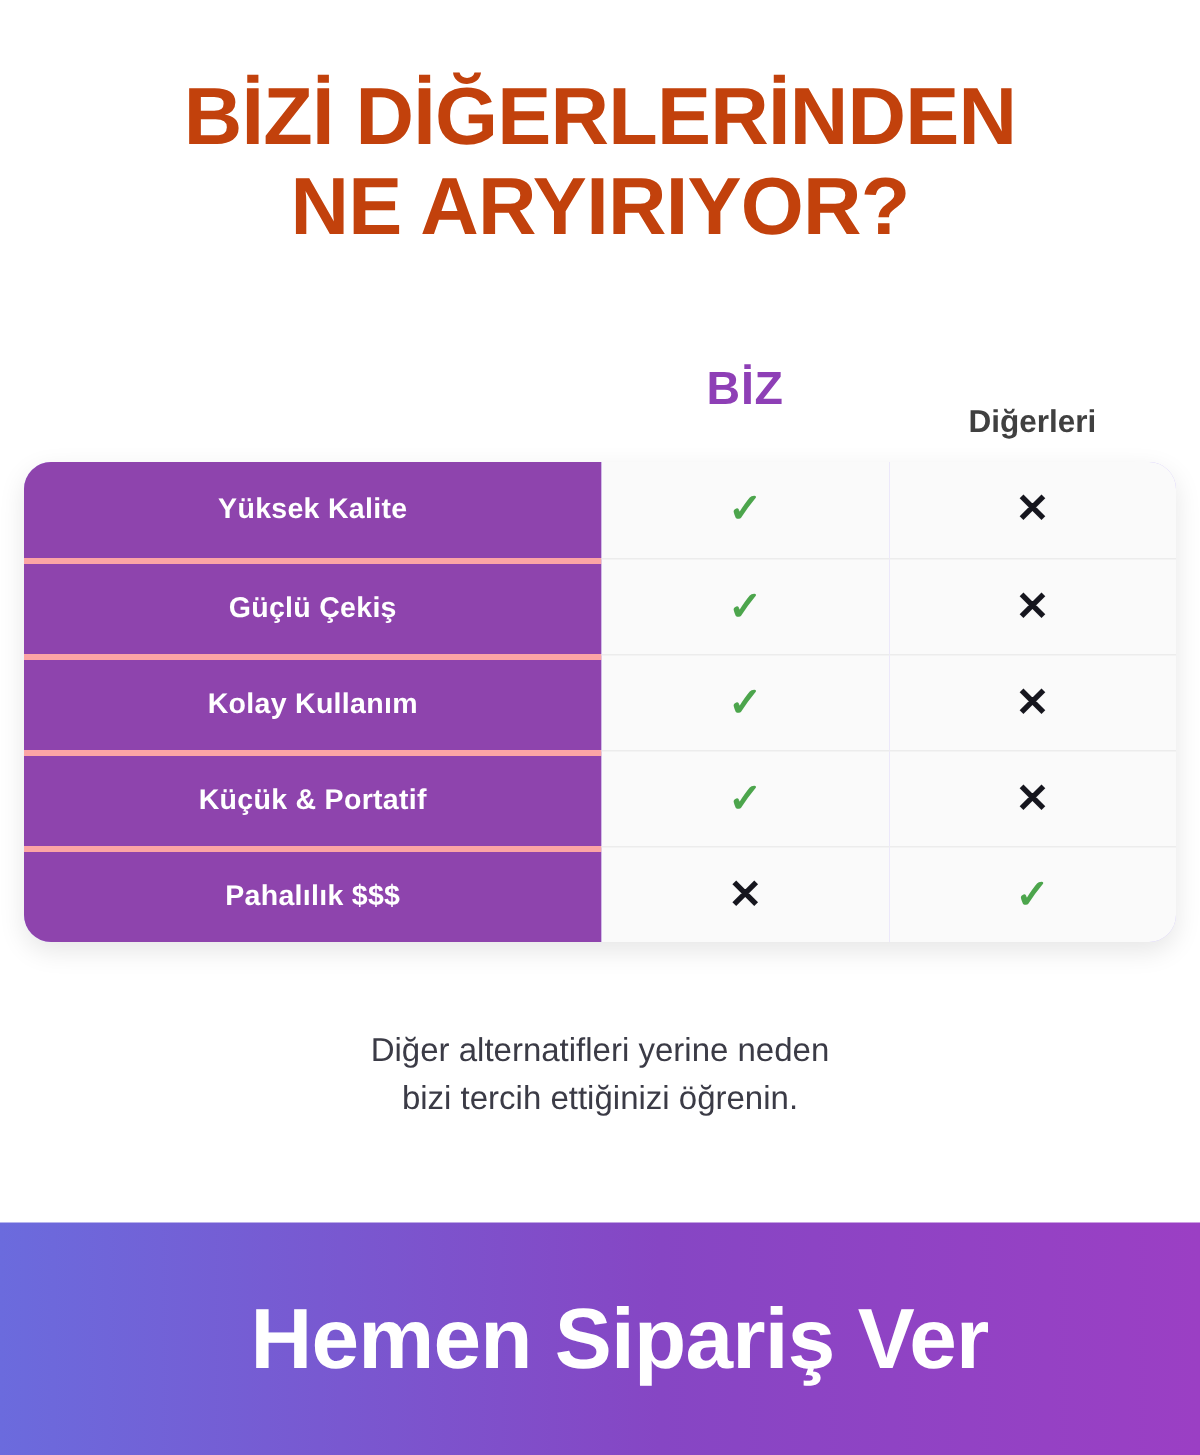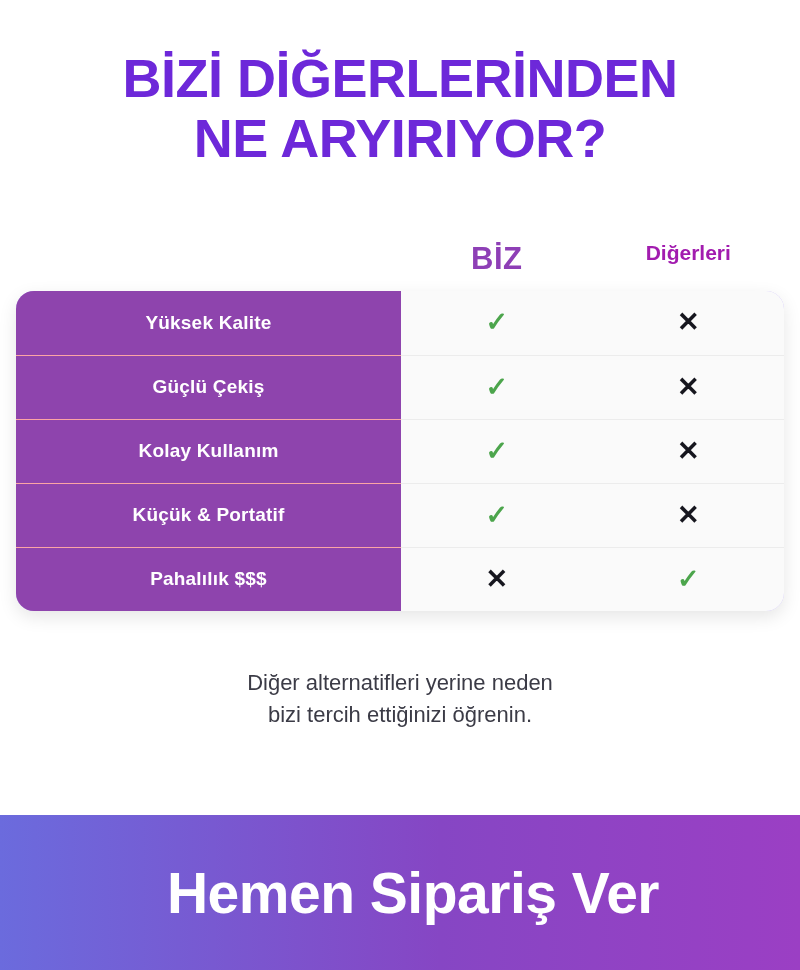--- a/index.html
+++ b/index.html
@@ -20,21 +20,21 @@
     height: 970px;
     display: flex;
     flex-direction: column;
     position: relative;
     background: #ffffff;
   }
 
   
   .headline {
     text-align: center;
-    color: #6d28d9;
+    color: #c2410c;
     font-weight: bold;
     font-size: 54px;
     line-height: 1.12;
     letter-spacing: -0.5px;
     padding-top: 48px;
     margin: 0 24px;
   }
   .headline .line {
     display: block;
     white-space: nowrap;
@@ -54,40 +54,41 @@
     flex: 1;
     text-align: center;
     font-weight: bold;
     font-size: 31px;
   }
   .col-head.us {
     color: #8e3fb6;
     letter-spacing: 0.5px;
   }
   .col-head.others {
-    color: #a21caf;
+    color: #404040;
     font-size: 21px;
     font-weight: bold;
+    margin-top: 29px;
   }
 
   
   .table-wrap {
     margin: 14px 16px 0 16px;
     background: #c4b5fd;
     border-radius: 18px;
     box-shadow: 0 6px 18px rgba(0,0,0,0.10);
     overflow: hidden;
   }
   .row {
     display: flex;
     align-items: stretch;
     height: 64px;
   }
   .row + .row .cell-feature {
-    border-top: 1px solid #fca5a5;
+    border-top: 4px solid #fca5a5;
   }
   .row + .row .cell-mark {
     border-top: 1px solid #ececec;
   }
   .cell-feature {
     width: 385px;
     flex: none;
     background: #8e44ad;
     color: #ffffff;
     display: flex;

